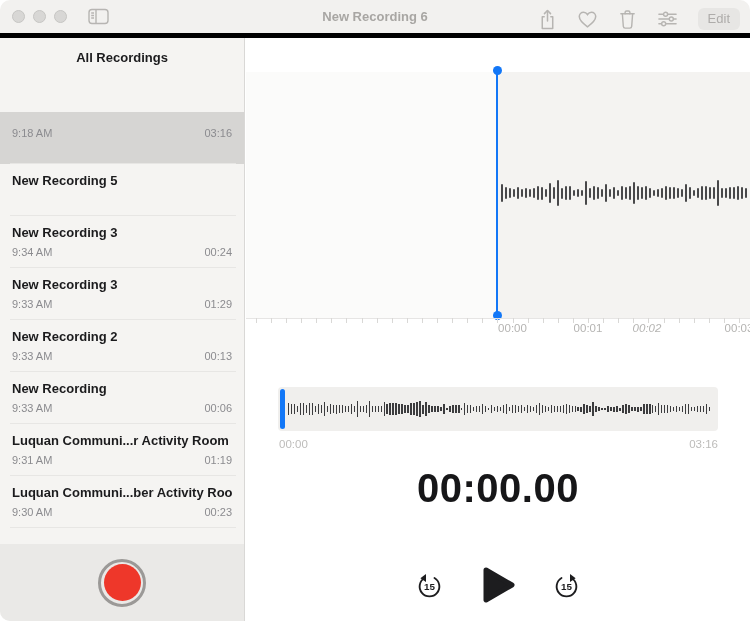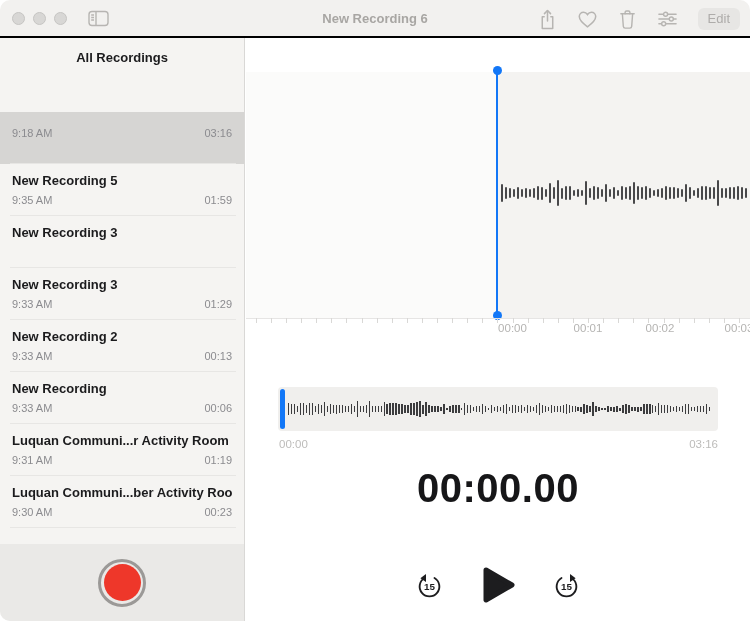--- a/index.html
+++ b/index.html
@@ -6,21 +6,21 @@
   *{box-sizing:border-box;}
   .window{
     position:relative;width:750px;height:621px;overflow:hidden;
     border-radius:10px;background:#ffffff;
     font-family:"Liberation Sans","DejaVu Sans",sans-serif;
     -webkit-font-smoothing:antialiased;
   }
   
   .titlebar{
     position:absolute;left:0;top:0;right:0;height:38px;
-    background:#f2f1ef;border-bottom:2px solid #000000;
+    background:#f2f1ef;border-bottom:5px solid #000000;
     display:flex;align-items:center;
   }
   .traffic{display:flex;gap:8px;margin-left:12px;}
   .light{width:13px;height:13px;border-radius:50%;background:#d8d7d5;border:1px solid #c6c5c3;}
   .tb-icon{display:flex;align-items:center;justify-content:center;color:#b7b5b2;}
   .sidebar-toggle{margin-left:21px;}
   .tb-title{
     position:absolute;left:0;right:0;text-align:center;
     font-size:13px;font-weight:600;color:#a8a6a3;pointer-events:none;
   }
@@ -170,27 +170,27 @@
     <div class="sb-header">All Recordings</div>
     <div class="rows">
         <div class="row selected">
           <div class="row-sub">
             <span>9:18 AM</span>
             <span>03:16</span>
           </div>
         </div>
         <div class="row">
           <div class="row-title"><span>New Recording 5</span></div>
-          <div class="row-sub">
-            <span>9:35 AM</span>
-            <span>01:59</span>
-          </div>
         </div>
         <div class="row">
           <div class="row-title"><span>New Recording 3</span></div>
+          <div class="row-sub">
+            <span>9:34 AM</span>
+            <span>00:24</span>
+          </div>
         </div>
         <div class="row">
           <div class="row-title"><span>New Recording 3</span></div>
           <div class="row-sub">
             <span>9:33 AM</span>
             <span>01:29</span>
           </div>
         </div>
         <div class="row">
           <div class="row-title"><span>New Recording 2</span></div>
@@ -330,21 +330,21 @@
         <span class="tick" style="left: 417.5px;"></span>
         <span class="tick" style="left: 432.6px;"></span>
         <span class="tick" style="left: 447.7px;"></span>
         <span class="tick" style="left: 462.8px;"></span>
         <span class="tick" style="left: 477.9px;"></span>
         <span class="tick" style="left: 493px;"></span>
       </div>
     <div id="ruler-labels">
         <span class="ruler-label" style="left: 266.5px;">00:00</span>
         <span class="ruler-label" style="left: 342px;">00:01</span>
-        <span class="ruler-label" style="left: 414px;">00:02</span>
+        <span class="ruler-label" style="left: 401px; font-style: italic;">00:02</span>
         <span class="ruler-label" style="left: 493px;">00:03</span>
       </div>
 
     <div class="overview">
       <div class="ov-bars">
           <i style="height: 11.2px;"></i>
           <i style="height: 10.8px;"></i>
           <i style="height: 10.4px;"></i>
           <i style="height: 6px;"></i>
           <i style="height: 11.1px;"></i>

